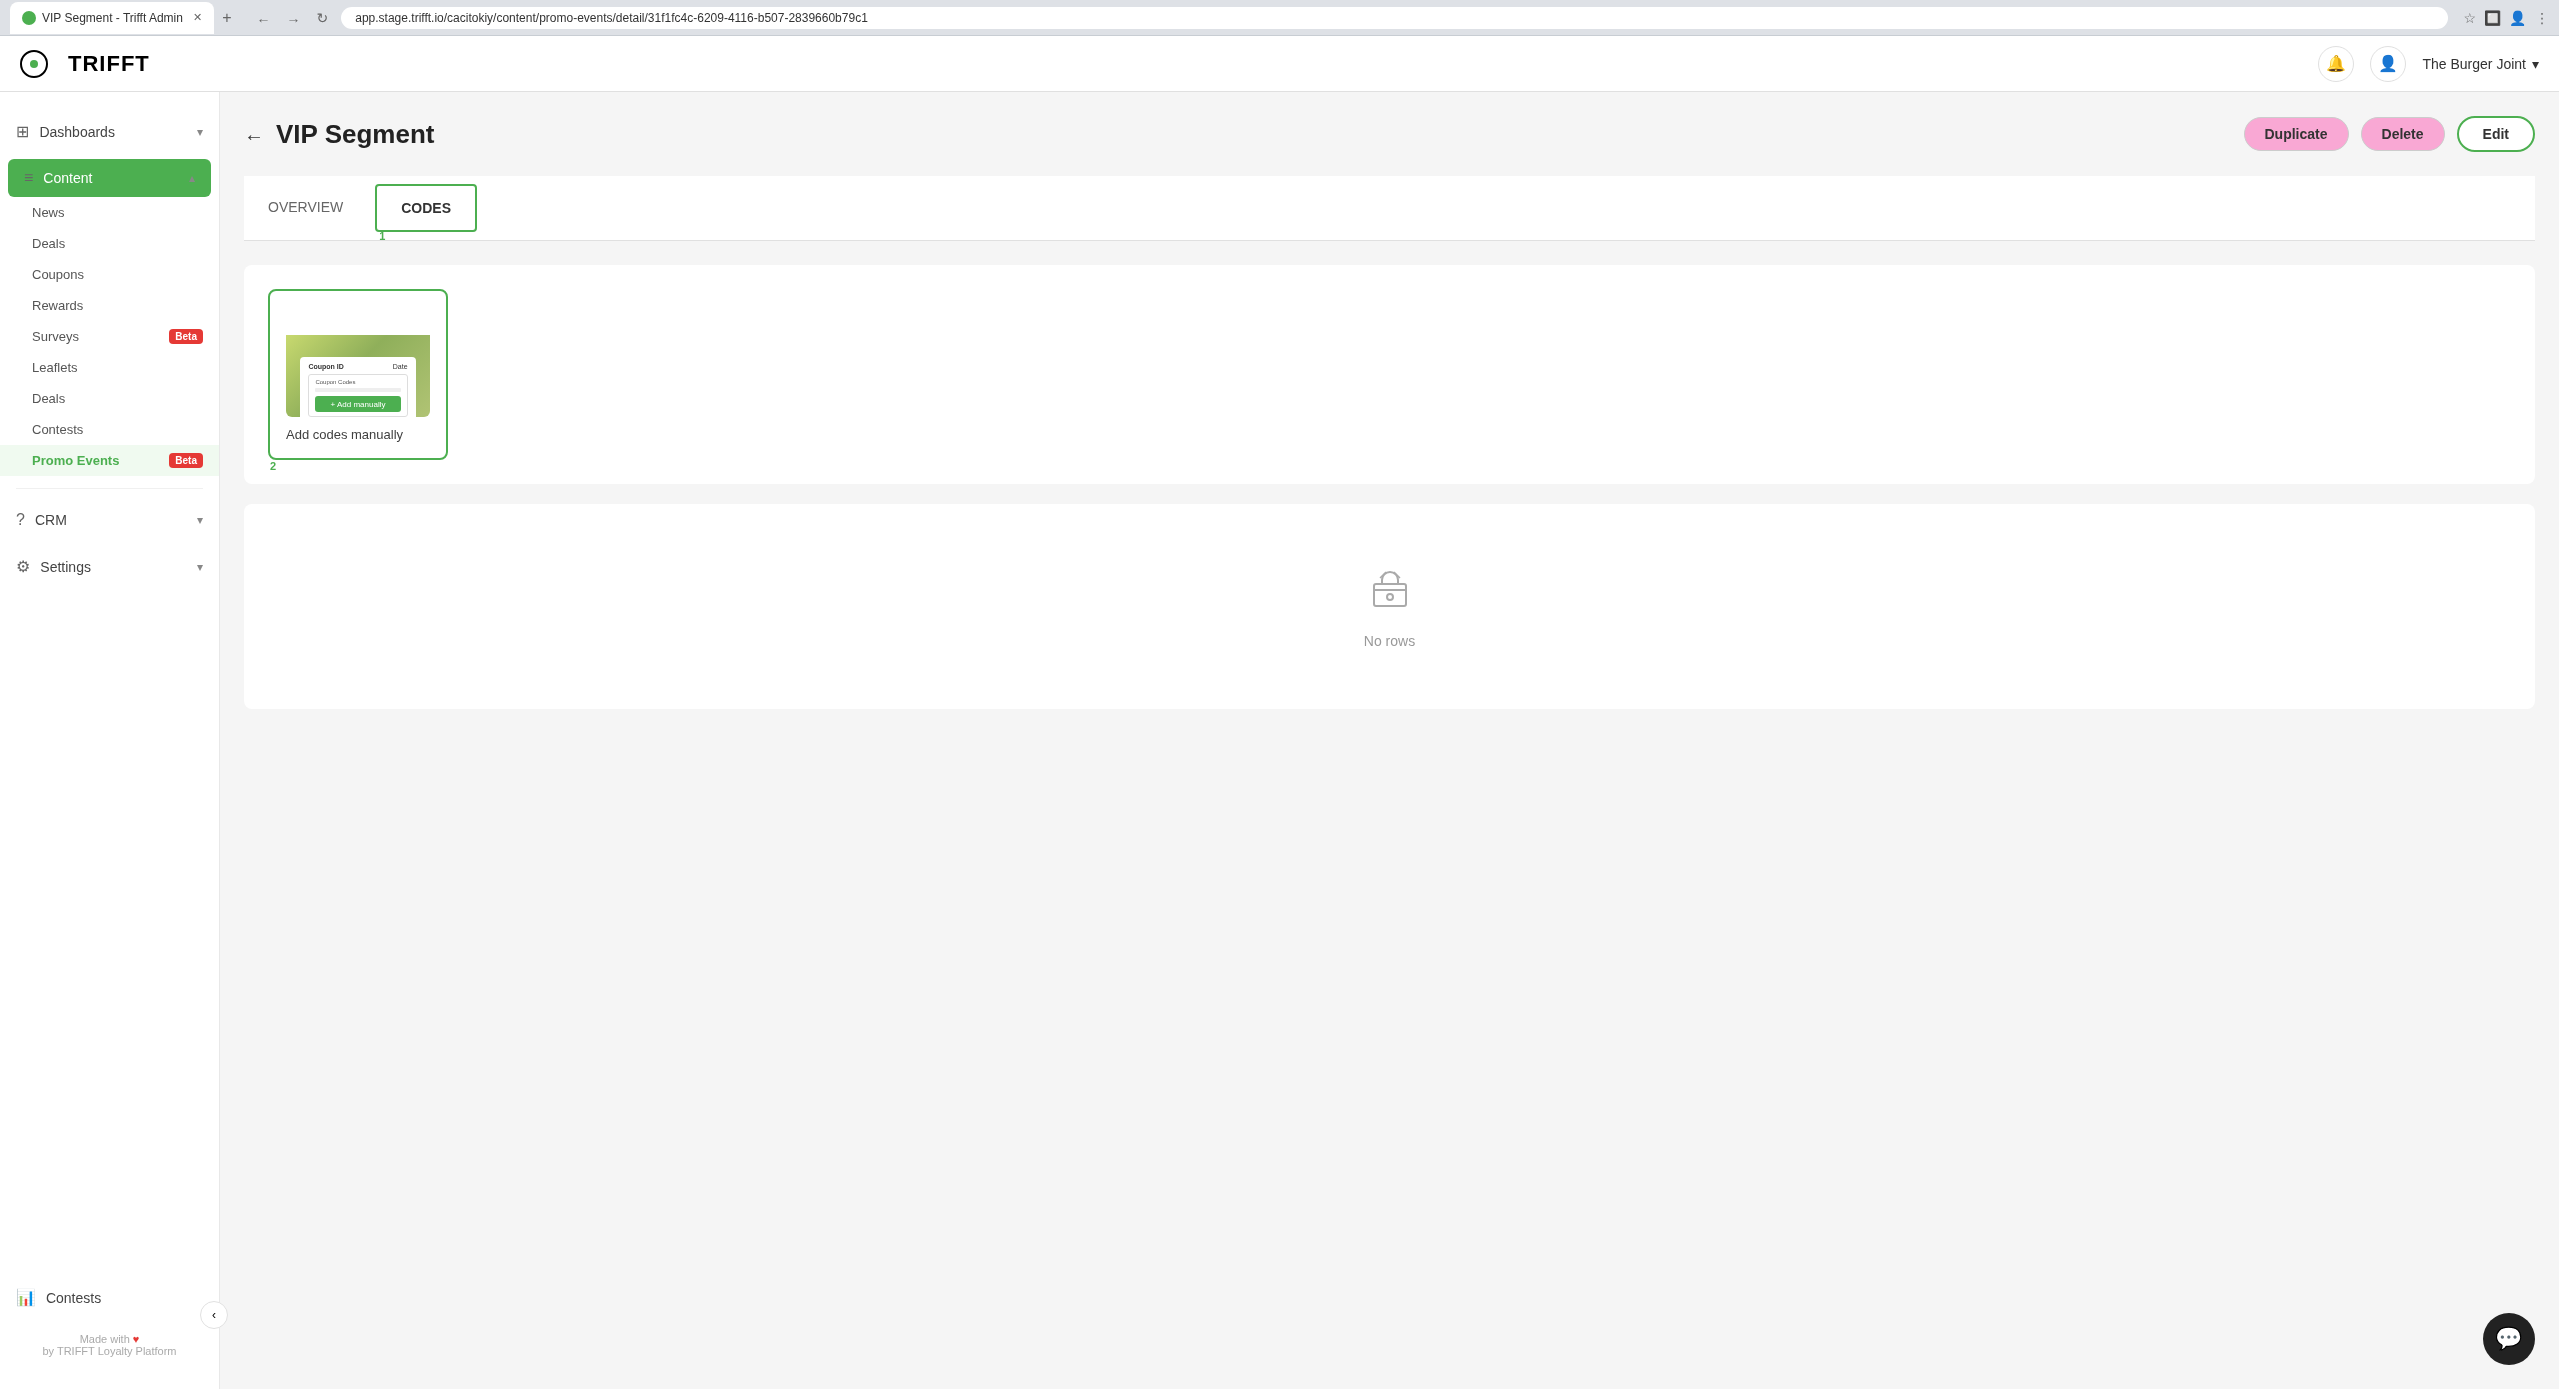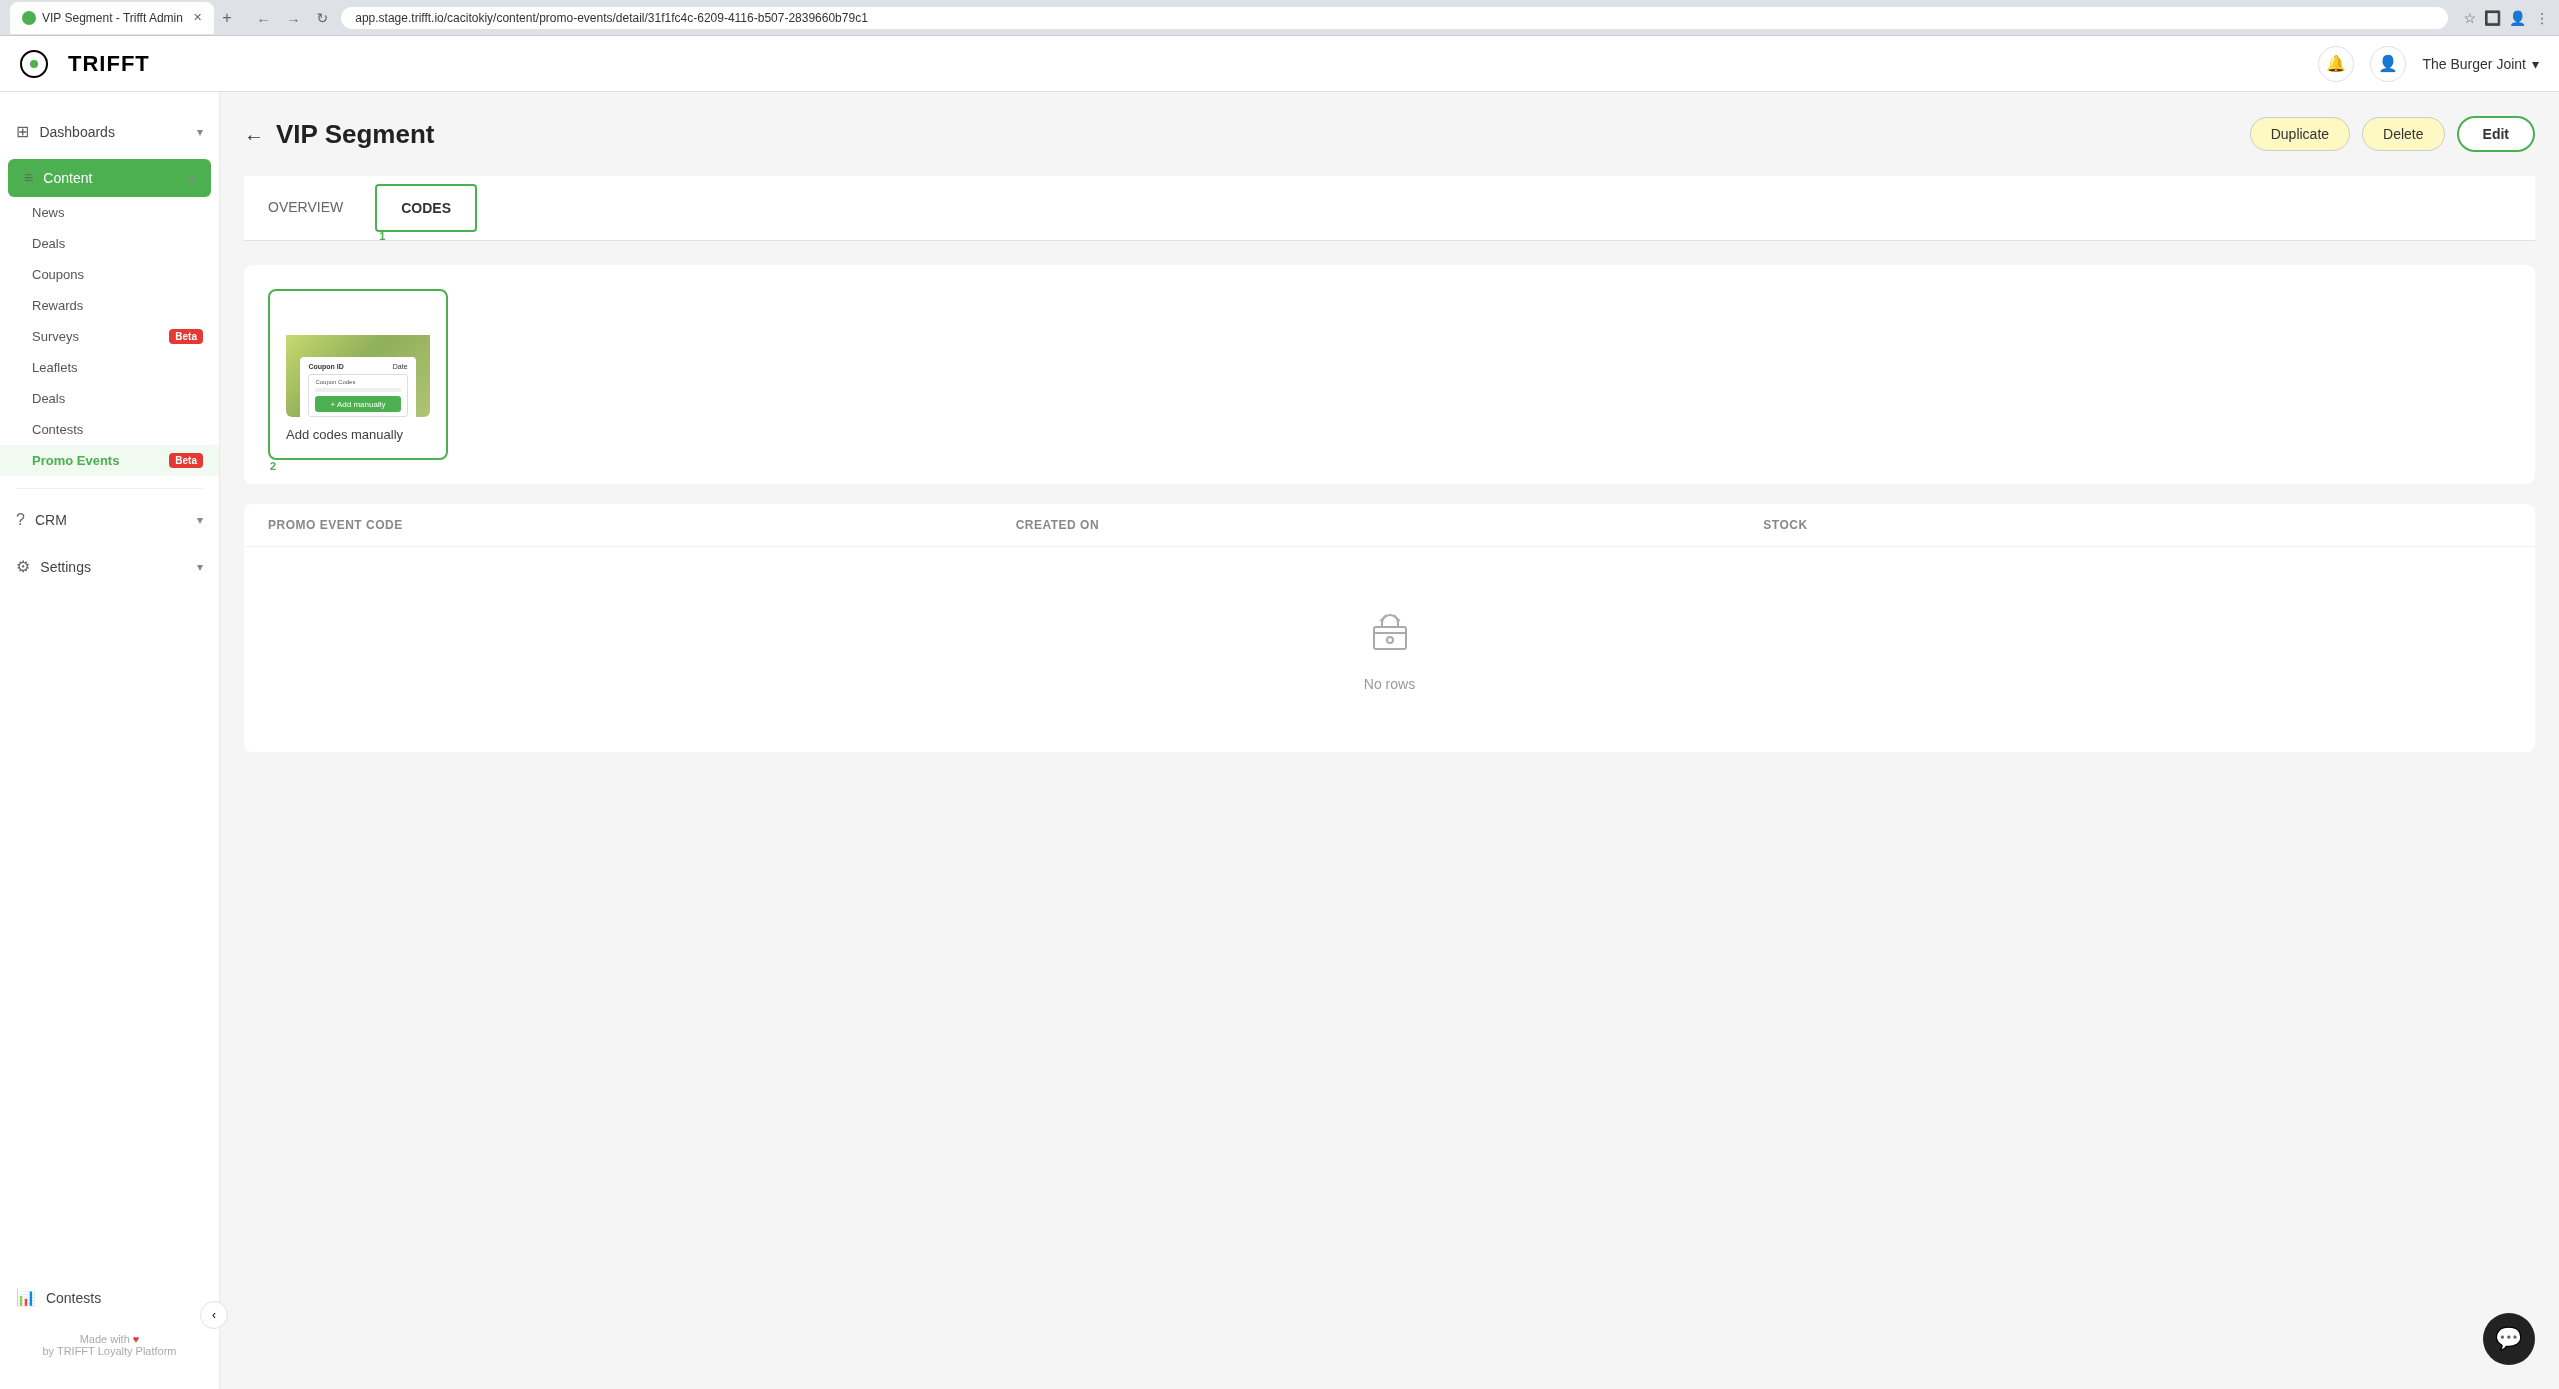--- a/index.html
+++ b/index.html
@@ -48,21 +48,21 @@
 
     
     .main-content { margin-left: 220px; margin-top: 56px; flex: 1; overflow-y: auto; padding: 24px; background: #f5f5f5; min-height: calc(100vh - 36px - 56px); }
 
     
     .page-header { display: flex; align-items: center; justify-content: space-between; margin-bottom: 24px; }
     .page-title-area { display: flex; align-items: center; gap: 12px; }
     .back-btn { background: none; border: none; font-size: 20px; cursor: pointer; color: #333; display: flex; align-items: center; }
     .page-title { font-size: 26px; font-weight: 700; color: #222; }
     .page-actions { display: flex; align-items: center; gap: 12px; }
-    .btn-outline { background: #fef9c3; border: 1.5px solid #ccc; color: #333; padding: 8px 20px; border-radius: 20px; font-size: 14px; font-weight: 400; cursor: pointer; }
+    .btn-outline { background: #f9a8d4; border: 1.5px solid #ccc; color: #333; padding: 8px 20px; border-radius: 20px; font-size: 14px; font-weight: 700; cursor: pointer; }
     .btn-primary { background: #fff; border: 2px solid #4caf50; color: #333; padding: 8px 24px; border-radius: 20px; font-size: 14px; font-weight: 600; cursor: pointer; }
 
     
     .tabs-bar { display: flex; align-items: center; border-bottom: 1px solid #e0e0e0; margin-bottom: 24px; background: #fff; padding: 0; position: relative; }
     .tab-item { padding: 14px 24px; font-size: 14px; font-weight: 500; color: #666; cursor: pointer; border-bottom: 2px solid transparent; }
     .tab-item.codes-tab-active { border: 2.5px solid #4caf50; color: #333; font-weight: 700; margin: 8px; border-radius: 4px; position: relative; }
     .tab-number { position: absolute; bottom: -2px; left: 0; font-size: 10px; color: #4caf50; font-weight: 700; }
 
     
     .cards-section { background: #fff; border-radius: 8px; padding: 24px; margin-bottom: 20px; }
@@ -285,25 +285,20 @@
             </div>
           </div>
           <div class="card-label">Add codes manually</div>
           <span style="position:absolute;bottom:-14px;left:0;font-size:11px;color:#4caf50;font-weight:700;">2</span>
         </div>
 
       </div>
     </div>
 
     <div class="table-section">
-      <div class="table-header">
-        <div class="table-col-header">PROMO EVENT CODE</div>
-        <div class="table-col-header">CREATED ON</div>
-        <div class="table-col-header">STOCK</div>
-      </div>
       <div class="table-empty">
         <div class="empty-box-icon">
           <svg width="48" height="48" viewBox="0 0 48 48" fill="none" xmlns="http://www.w3.org/2000/svg">
             <rect x="8" y="20" width="32" height="22" rx="2" stroke="#aaa" stroke-width="2" fill="none"></rect>
             <path d="M16 20V16C16 11.58 19.58 8 24 8C28.42 8 32 11.58 32 16V20" stroke="#aaa" stroke-width="2" fill="none"></path>
             <path d="M8 26H40" stroke="#aaa" stroke-width="2"></path>
             <circle cx="24" cy="33" r="3" stroke="#aaa" stroke-width="2" fill="none"></circle>
             <line x1="14" y1="14" x2="20" y2="8" stroke="#aaa" stroke-width="1.5"></line>
             <line x1="34" y1="14" x2="28" y2="8" stroke="#aaa" stroke-width="1.5"></line>
           </svg>

